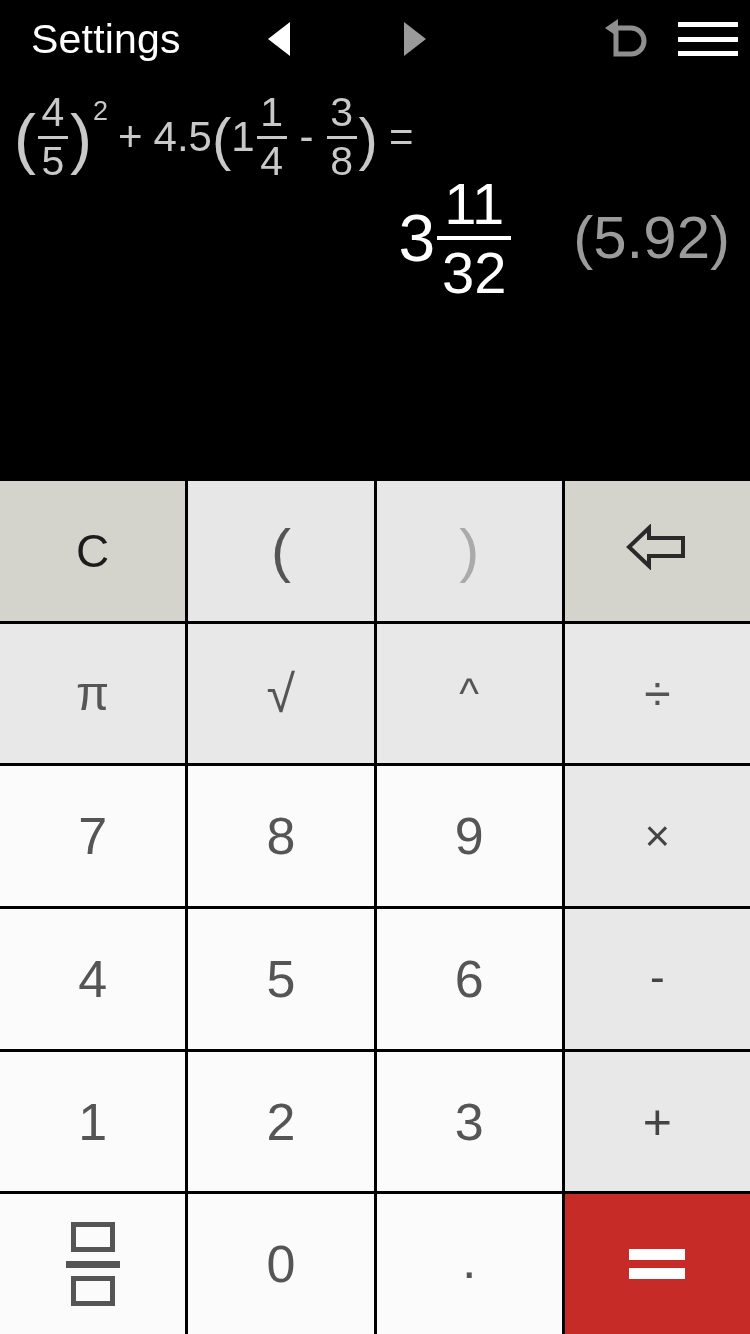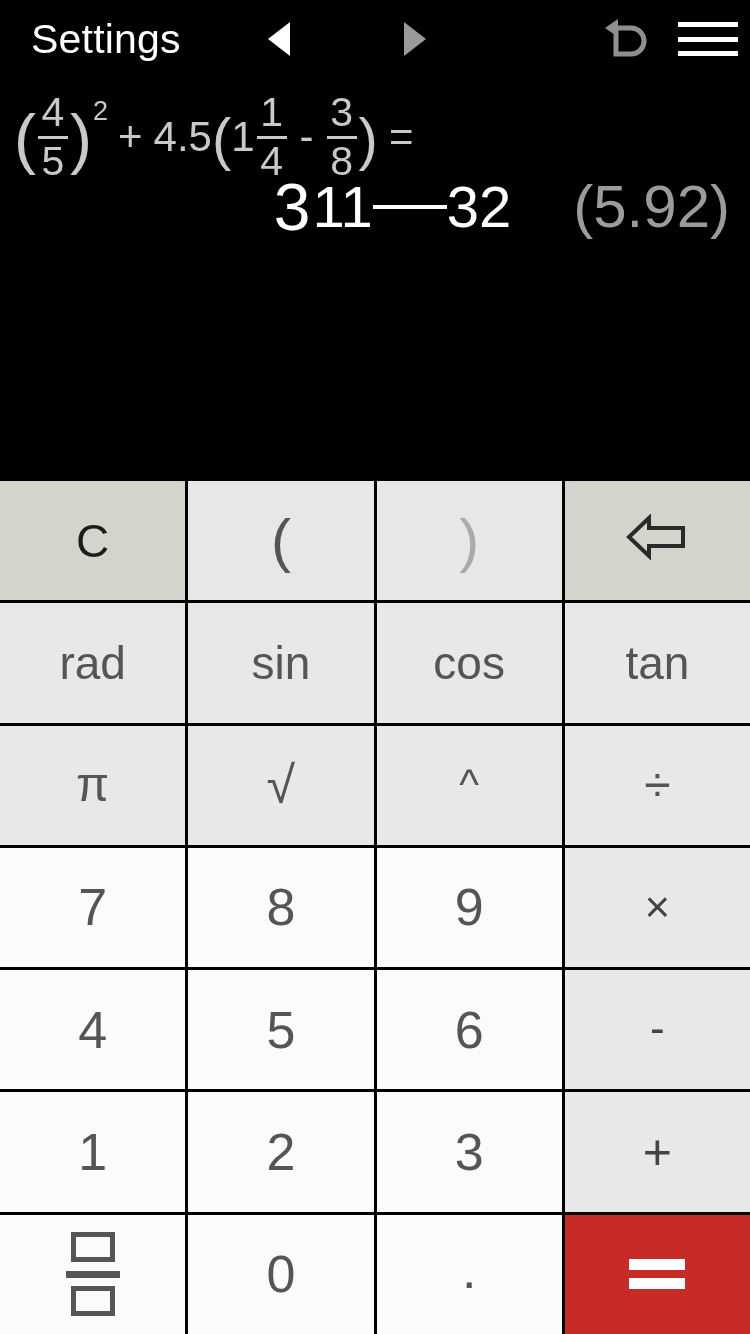--- a/index.html
+++ b/index.html
@@ -163,21 +163,21 @@
   .result-exact {
     color: #ffffff;
     font-size: 66px;
     line-height: 1;
     display: inline-flex;
     align-items: center;
   }
   .result-exact .whole { font-size: 66px; }
   .result-frac {
     display: inline-flex;
-    flex-direction: row;
+    flex-direction: column;
     align-items: center;
     font-size: 58px;
     line-height: 1.02;
     margin-left: 2px;
   }
   .result-frac .bar {
     display: block;
     width: 100%;
     min-width: 74px;
     height: 4px;
@@ -362,34 +362,20 @@
           <span class="glyph-paren">)</span>
         </div>
         <div class="key beige">
           <span><svg width="64" height="46" viewBox="0 0 64 46">
               <path d="M24 4 L4 23 L24 42 L24 32 L58 32 L58 14 L24 14 Z" fill="none" stroke="#2a2a2a" stroke-width="4" stroke-linejoin="miter"></path>
             </svg></span>
         </div>
       </div>
       <div class="krow">
         <div class="key light">
-          <span class="glyph-word">rad</span>
-        </div>
-        <div class="key light">
-          <span class="glyph-word">sin</span>
-        </div>
-        <div class="key light">
-          <span class="glyph-word">cos</span>
-        </div>
-        <div class="key light">
-          <span class="glyph-word">tan</span>
-        </div>
-      </div>
-      <div class="krow">
-        <div class="key light">
           <span class="glyph-pi">π</span>
         </div>
         <div class="key light">
           <span class="glyph-sqrt">√</span>
         </div>
         <div class="key light">
           <span class="glyph-caret">^</span>
         </div>
         <div class="key light">
           <span class="glyph-sym">÷</span>

